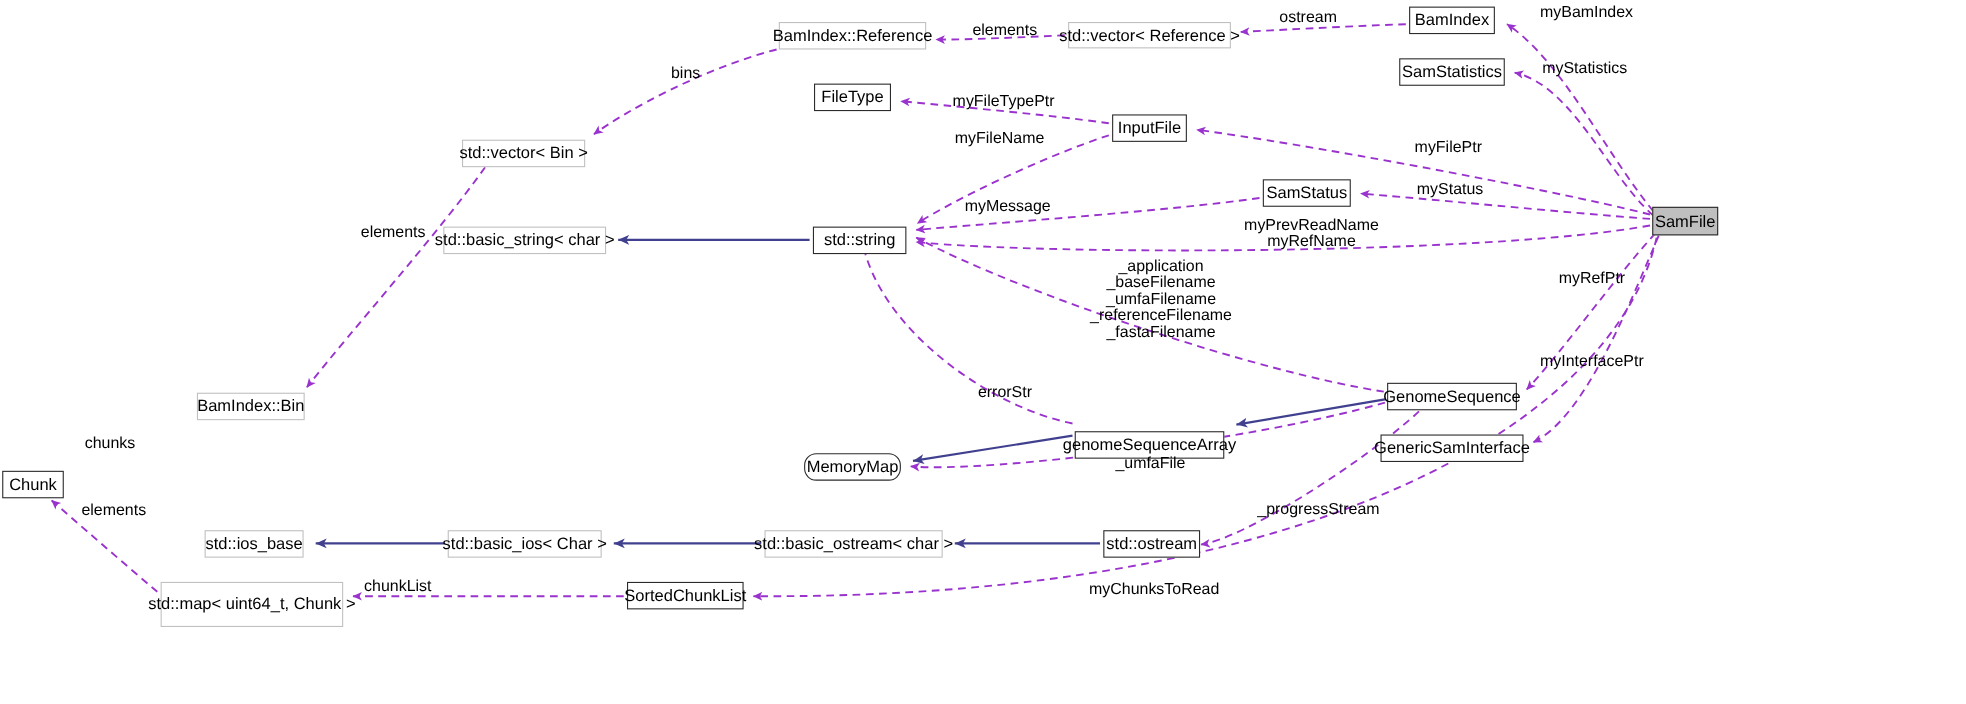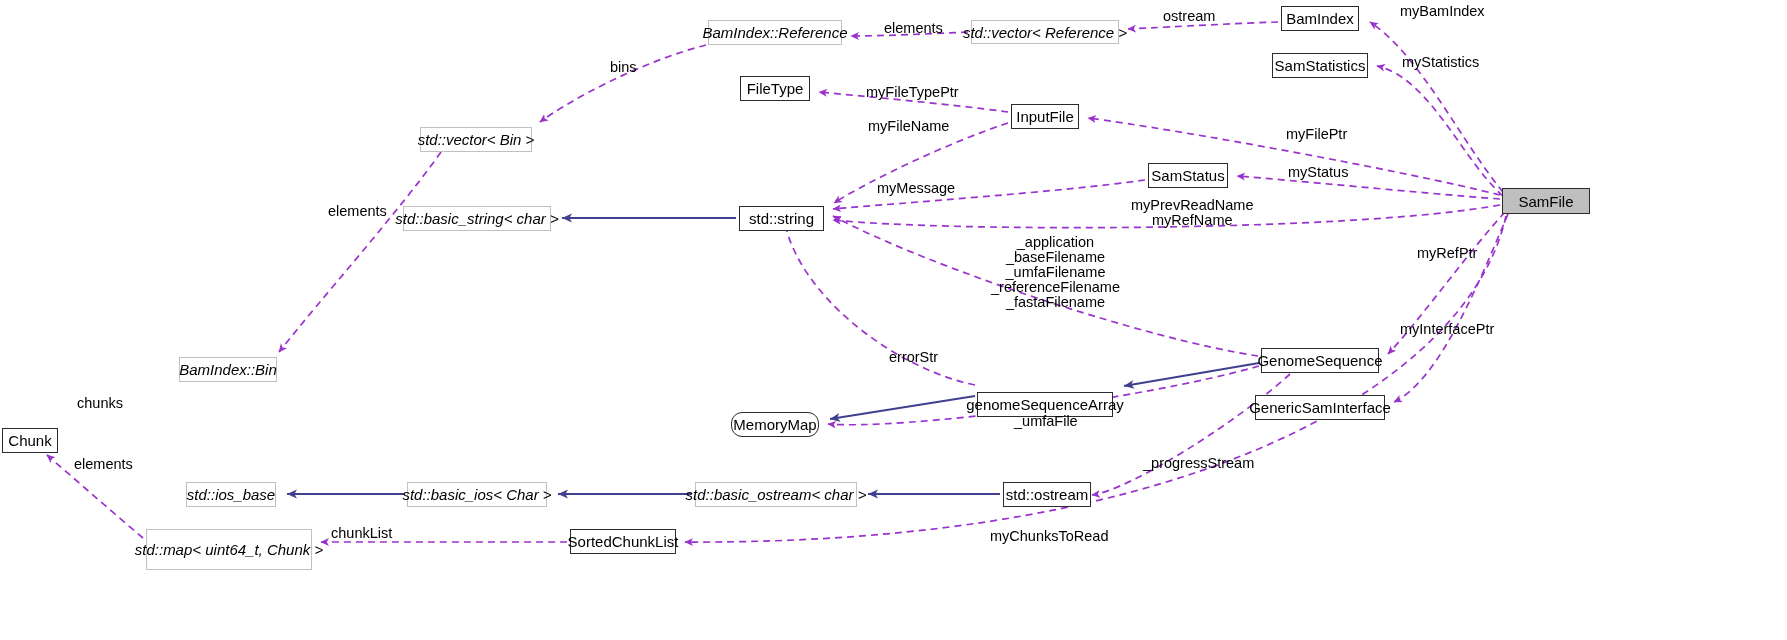--- a/index.html
+++ b/index.html
@@ -5,21 +5,21 @@
   html,body{margin:0;padding:0;background:#ffffff;}
   body{width:1787px;height:640px;position:relative;overflow:hidden;
        font-family:"Liberation Sans","DejaVu Sans",sans-serif;}
   #canvas{position:absolute;left:0;top:0;width:1787px;height:640px;}
   svg.edges{position:absolute;left:0;top:0;width:1787px;height:640px;pointer-events:none;}
 
   .node{position:absolute;box-sizing:border-box;display:flex;align-items:center;
         justify-content:center;background:#ffffff;white-space:nowrap;
         font-size:15px;color:#000000;line-height:1;}
   .node.cls{border:1.6px solid #2b2b2b;}
-  .node.tpl{border:1.2px solid #c0c0c0;font-style:italic;}
+  .node.tpl{border:1.2px solid #c0c0c0;}
   .node.hl{background:#bfbfbf;border:1.6px solid #2b2b2b;}
 
   .elabel{position:absolute;font-size:14.5px;color:#000000;white-space:pre;
           line-height:16.5px;text-align:center;}
   .elabel.multi{line-height:15px;}
 </style>
 </head>
 <body>
 
 <div id="canvas">
@@ -62,21 +62,21 @@
       <path d="M736,218 L562,218"></path>
       <path d="M1259,363 L1124,386"></path>
       <path d="M975,396 L830,419"></path>
       <path d="M404,494 L287,494"></path>
       <path d="M692,494 L558,494"></path>
       <path d="M1000,494 L868,494"></path>
     </g>
   </svg>
 
   <div id="nodes">
-      <div class="node hl" style="left: 1502px; top: 188px; width: 88px; height: 26px;">SamFile</div>
+      <div class="node hl" style="left: 1502px; top: 188px; width: 60px; height: 26px;">SamFile</div>
       <div class="node cls" style="left: 1281px; top: 6px; width: 78px; height: 25px;">BamIndex</div>
       <div class="node cls" style="left: 1272px; top: 53px; width: 96px; height: 25px;">SamStatistics</div>
       <div class="node tpl" style="left: 971px; top: 20px; width: 148px; height: 24px;">std::vector&lt; Reference &gt;</div>
       <div class="node tpl" style="left: 708px; top: 20px; width: 134px; height: 25px;">BamIndex::Reference</div>
       <div class="node cls" style="left: 740px; top: 76px; width: 70px; height: 25px;">FileType</div>
       <div class="node cls" style="left: 1011px; top: 104px; width: 68px; height: 25px;">InputFile</div>
       <div class="node cls" style="left: 1148px; top: 163px; width: 80px; height: 25px;">SamStatus</div>
       <div class="node tpl" style="left: 420px; top: 127px; width: 112px; height: 25px;">std::vector&lt; Bin &gt;</div>
       <div class="node tpl" style="left: 403px; top: 206px; width: 148px; height: 25px;">std::basic_string&lt; char &gt;</div>
       <div class="node cls" style="left: 739px; top: 206px; width: 85px; height: 25px;">std::string</div>

